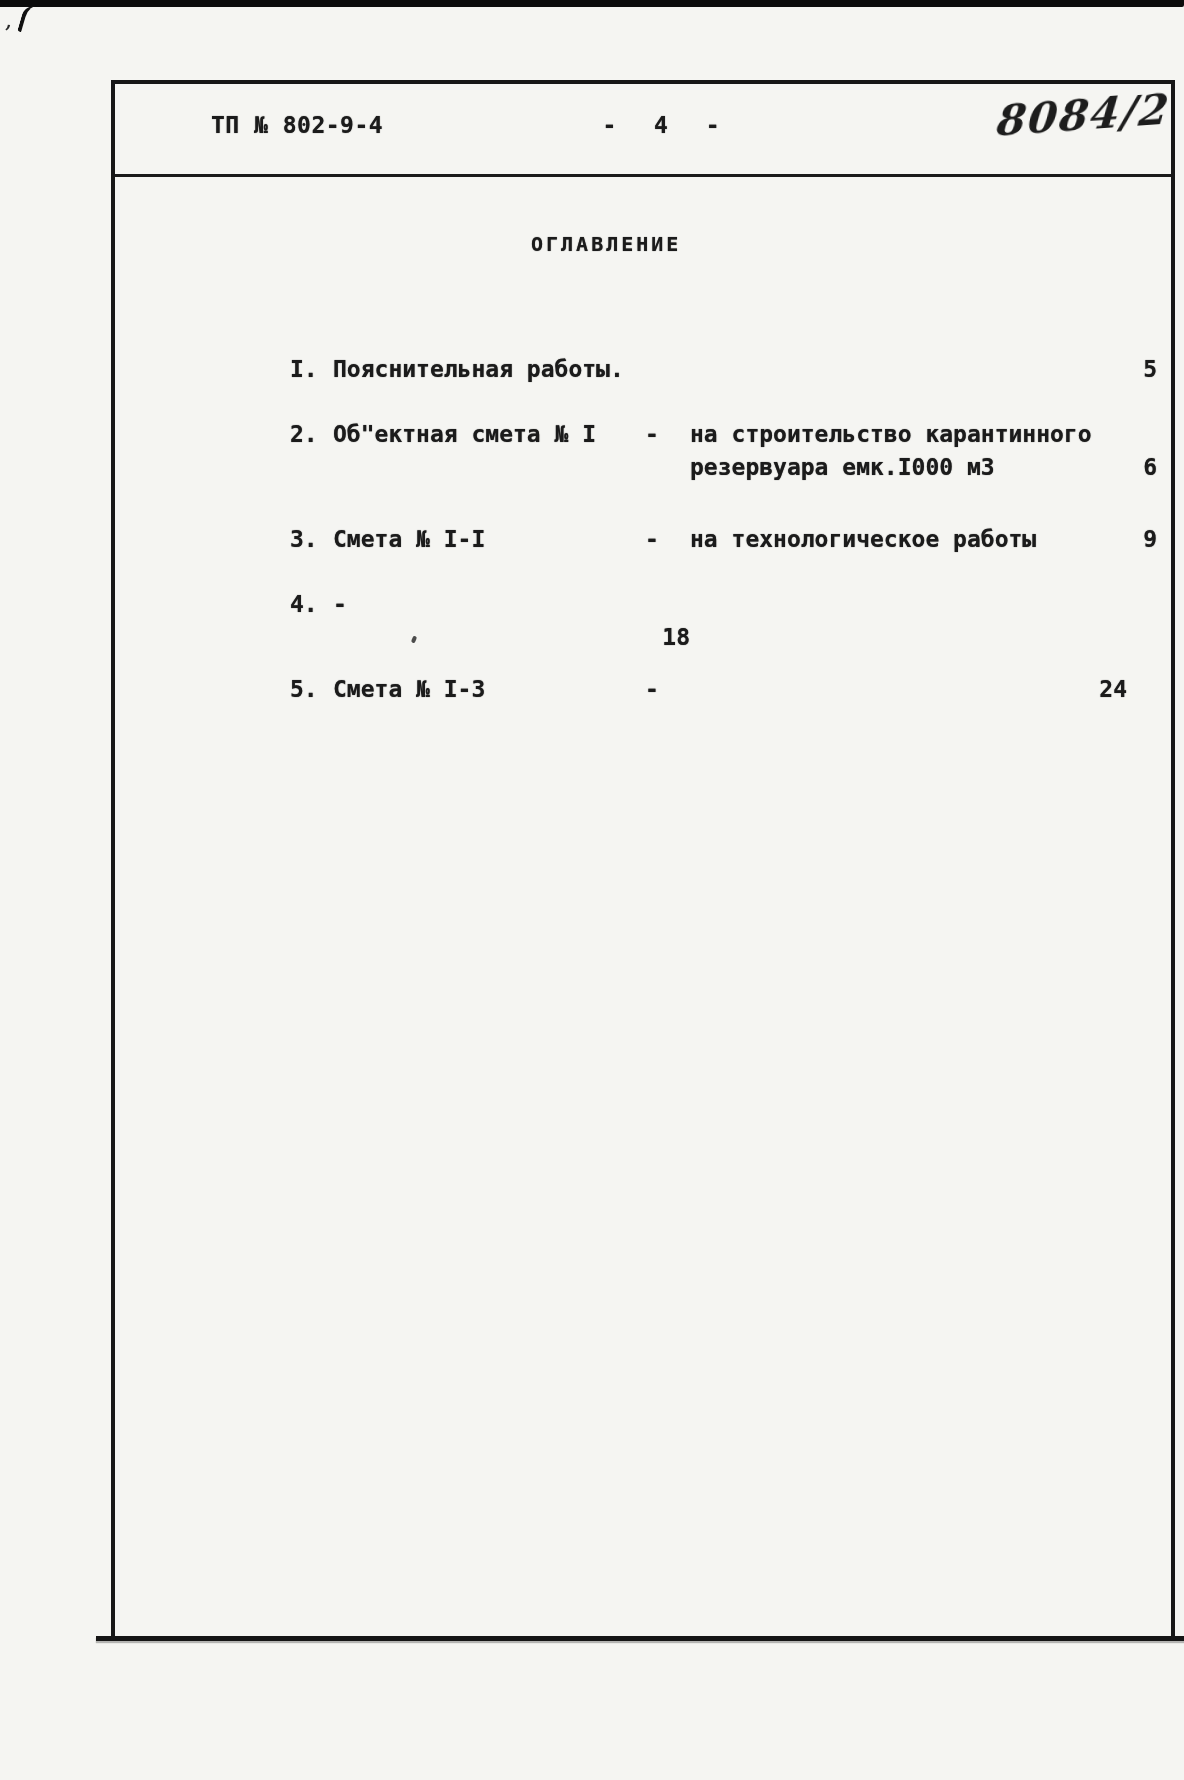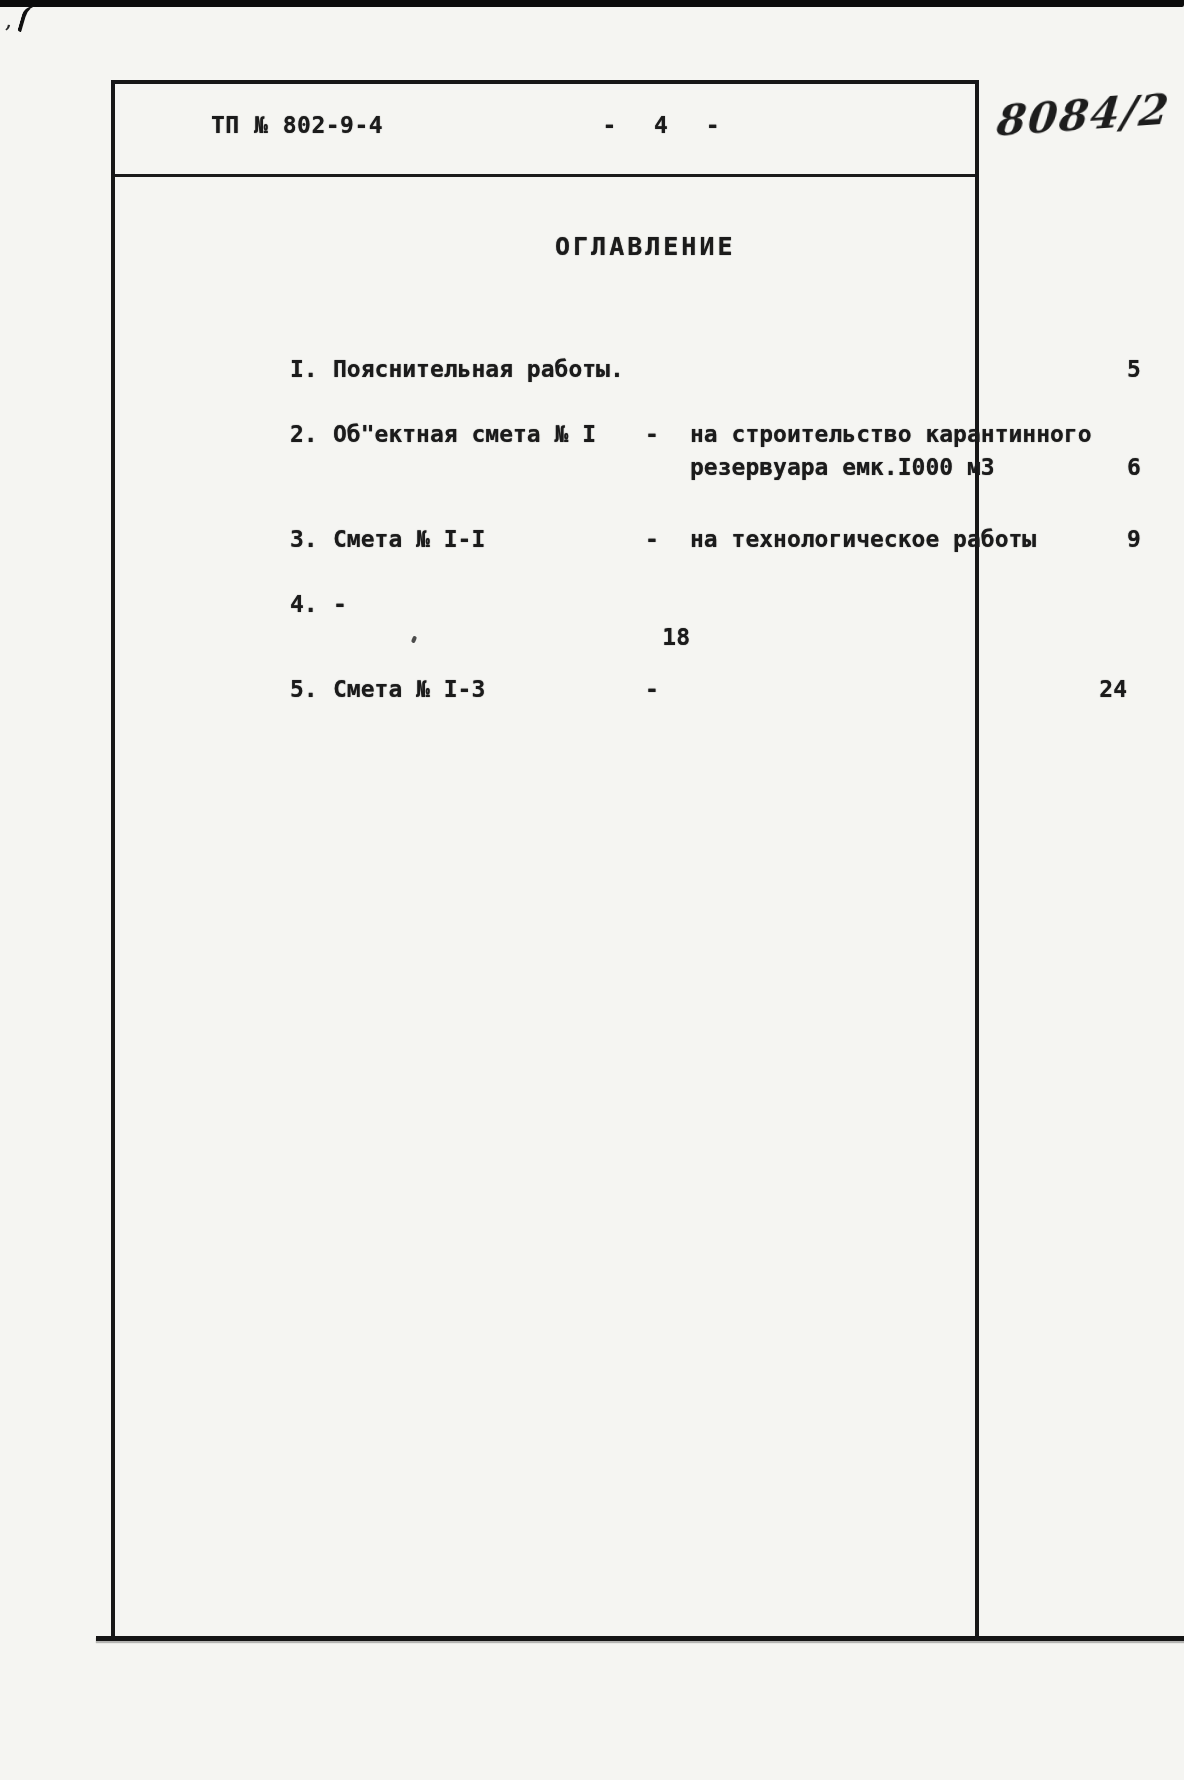--- a/index.html
+++ b/index.html
@@ -34,21 +34,21 @@
   }
   .bottom-line {
     position:absolute; left:96px; top:1636px; width:1088px; height:5px;
     background:#151515;
     box-shadow:0 2px 1px rgba(60,60,60,.35);
   }
 
   
   .doc-box {
     position:absolute; left:111px; top:80px;
-    width:868px; height:1560px;
+    width:1064px; height:1560px;
     border:4px solid #171717; border-bottom:none;
   }
   .header-row {
     position:relative; height:93px;
     border-bottom:3px solid #1a1a1a;
   }
   .typed {
     font-weight:700; font-size:23px;
     text-shadow:0 0 1px rgba(25,25,25,.75);
     filter:blur(.25px);
@@ -62,22 +62,22 @@
   .handwritten {
     position:absolute; left:882px; top:6px;
     font-family:"DejaVu Serif","Liberation Serif",serif;
     font-style:italic; font-weight:700; font-size:42px; color:#1d1d1d;
     transform:rotate(-4deg) skewX(-10deg);
     filter:blur(.2px);
     letter-spacing:2px;
   }
 
   .contents-title {
-    position:absolute; left:440px; top:148px;
-    font-size:25px; letter-spacing:3px;
+    position:absolute; left:416px; top:148px;
+    font-size:20px; letter-spacing:3px;
   }
 
   
   .toc-row {
     position:absolute; left:0; width:100%;
     display:grid;
     grid-template-columns:43px 312px 45px 437px 1fr;
     padding-left:175px; padding-right:14px;
     line-height:33px;
   }

